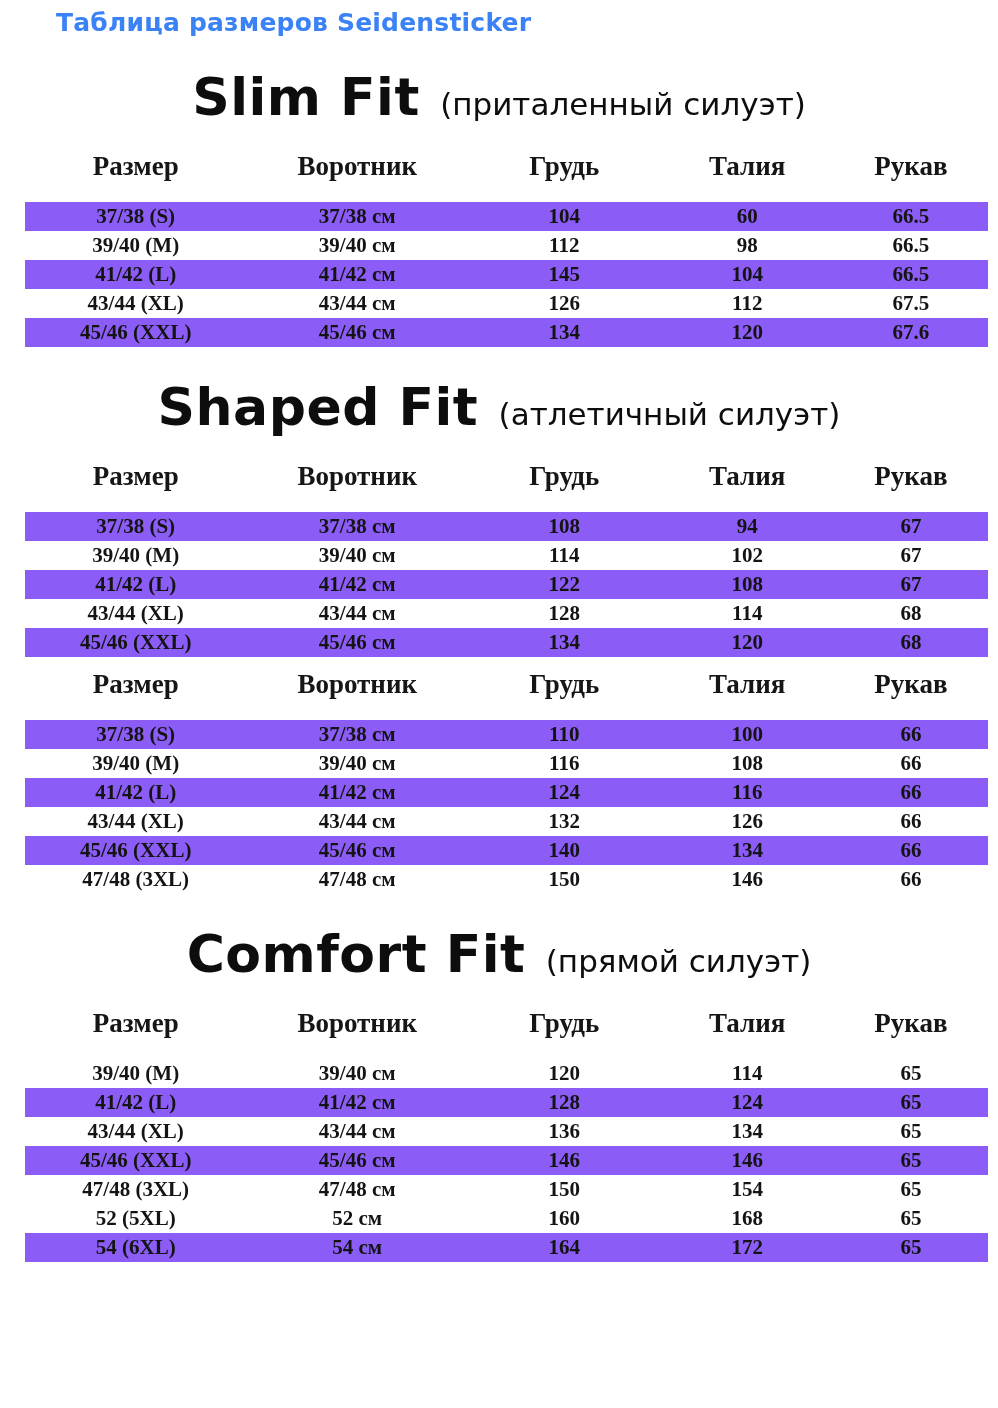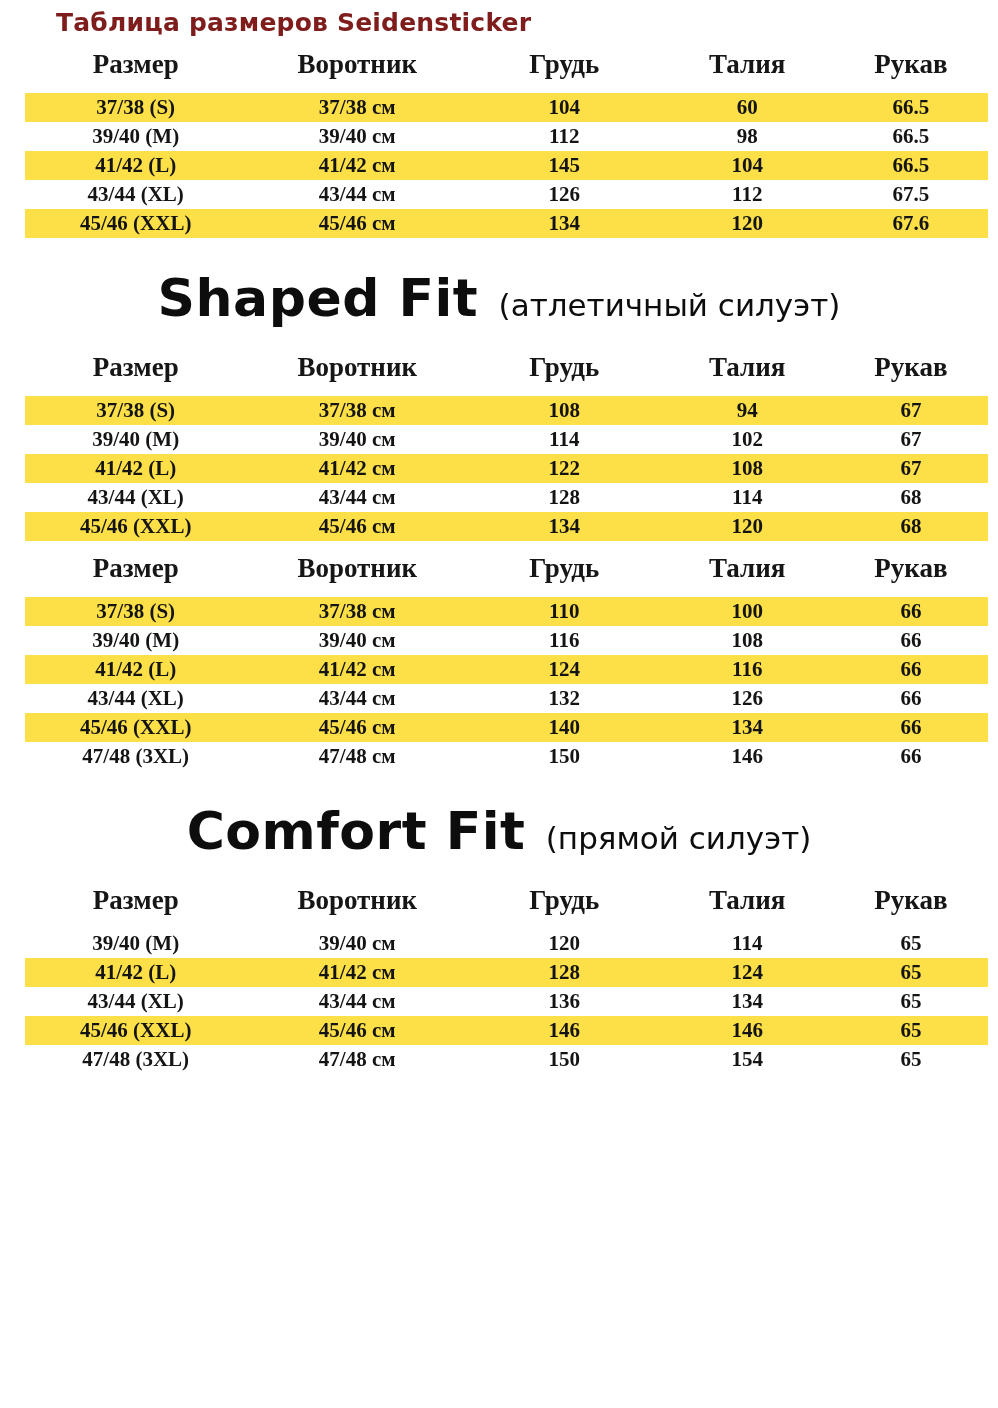--- a/index.html
+++ b/index.html
@@ -10,21 +10,21 @@
     font-family: "DejaVu Sans", sans-serif;
     color: #111111;
     overflow: hidden;
   }
   .page-title {
     font-family: "DejaVu Sans", sans-serif;
     font-weight: bold;
     font-size: 25px;
     letter-spacing: 0.2px;
     margin: 8px 0 0 56px;
-    color: #7f1d1d;
+    color: #3b82f6;
   }
   .section { margin-top: 0; }
   .section-title {
     text-align: center;
     margin-top: 28px;
     line-height: 64px;
     white-space: nowrap;
     color: #0d0d0d;
   }
   .fit-name {
@@ -48,41 +48,45 @@
   table.size-table col.c1 { width: 23%; }
   table.size-table col.c2 { width: 23%; }
   table.size-table col.c3 { width: 20%; }
   table.size-table col.c4 { width: 18%; }
   table.size-table col.c5 { width: 16%; }
   table.size-table th {
     font-family: "Liberation Serif", "DejaVu Serif", serif;
     font-weight: bold;
     font-size: 27px;
     text-align: center;
-    padding: 2px 0 13px 0;
+    padding: 2px 0 20px 0;
     color: #161616;
   }
   table.size-table td {
     font-family: "Liberation Serif", "DejaVu Serif", serif;
     font-weight: bold;
     font-size: 21px;
     text-align: center;
     height: 29px;
     padding: 0;
     color: #141414;
   }
-  table.size-table tr.shaded { background: #fde047; margin-left: 28px; }
+  table.size-table tr.shaded { background: #8b5cf6; margin-left: 28px; }
 </style>
 </head>
 <body>
 
 <h1 class="page-title">Таблица размеров Seidensticker</h1>
 
 <div id="sections-container">
   <div class="section">
+    <h2 class="section-title">
+      <span class="fit-name">Slim Fit</span>
+      <span class="fit-subtitle">(приталенный силуэт)</span>
+    </h2>
     <table class="size-table">
       <colgroup>
         <col class="c1">
           <col class="c2">
           <col class="c3">
           <col class="c4">
           <col class="c5">
       </colgroup>
       <thead>
         <tr>
@@ -311,16 +315,30 @@
             <td>146</td>
             <td>65</td>
           </tr>
           <tr>
             <td>47/48 (3XL)</td>
             <td>47/48 см</td>
             <td>150</td>
             <td>154</td>
             <td>65</td>
           </tr>
+          <tr>
+            <td>52 (5XL)</td>
+            <td>52 см</td>
+            <td>160</td>
+            <td>168</td>
+            <td>65</td>
+          </tr>
+          <tr class="shaded">
+            <td>54 (6XL)</td>
+            <td>54 см</td>
+            <td>164</td>
+            <td>172</td>
+            <td>65</td>
+          </tr>
         </tbody>
     </table>
   </div>
 </div>
 
 </body></html>

